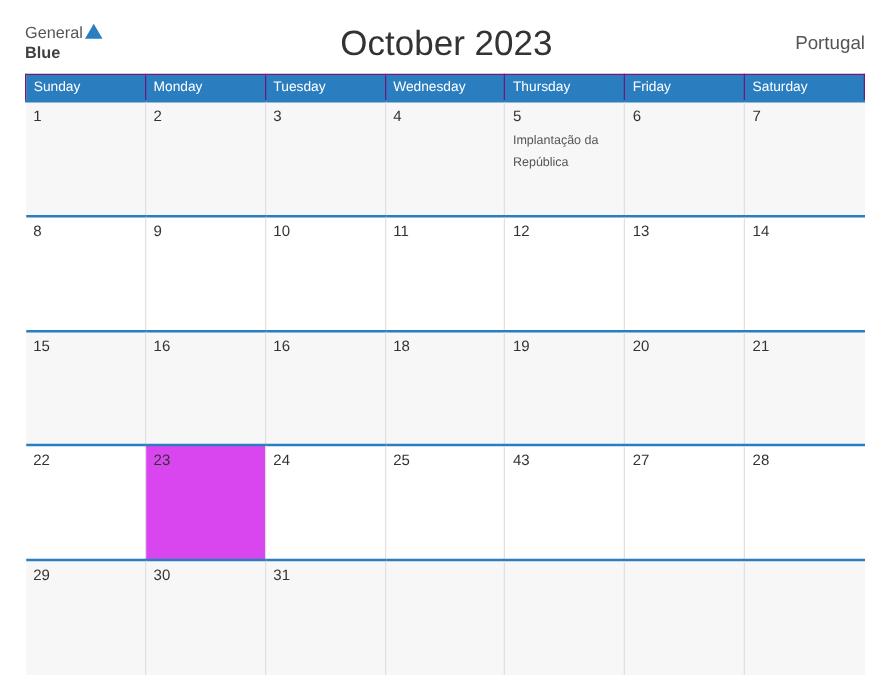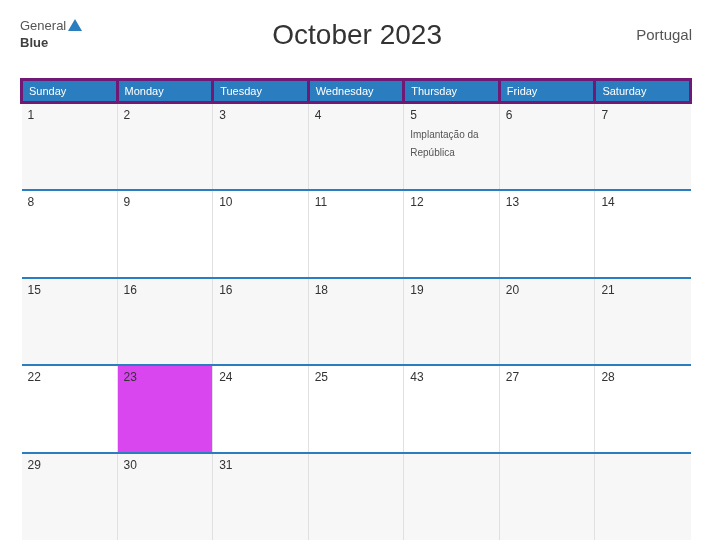--- a/index.html
+++ b/index.html
@@ -9,21 +9,20 @@
       background: #fff;
       font-family: Arial, sans-serif;
       overflow: hidden;
     }
     .page {
       width: 712px;
       height: 550px;
       padding: 18px 20px 10px 20px;
       display: flex;
       flex-direction: column;
-      gap: 19px;
     }
     .header {
       display: flex;
       align-items: center;
       justify-content: space-between;
       margin-bottom: 8px;
     }
     .logo {
       display: flex;
       align-items: center;
@@ -58,21 +57,21 @@
       border-collapse: collapse;
       flex: 1;
       table-layout: fixed;
     }
     .day-header {
       background: #2a7dbe;
       color: #fff;
       font-size: 11px;
       padding: 4px 6px;
       text-align: left;
-      border: 3px solid #701a75;
+      border: 1px solid #701a75;
       font-weight: normal;
     }
     .day-cell {
       vertical-align: top;
       border-top: 2px solid #2a7dbe;
       border-right: 1px solid #e0e0e0;
       padding: 4px 6px;
       height: 78px;
       background: #fff;
     }

